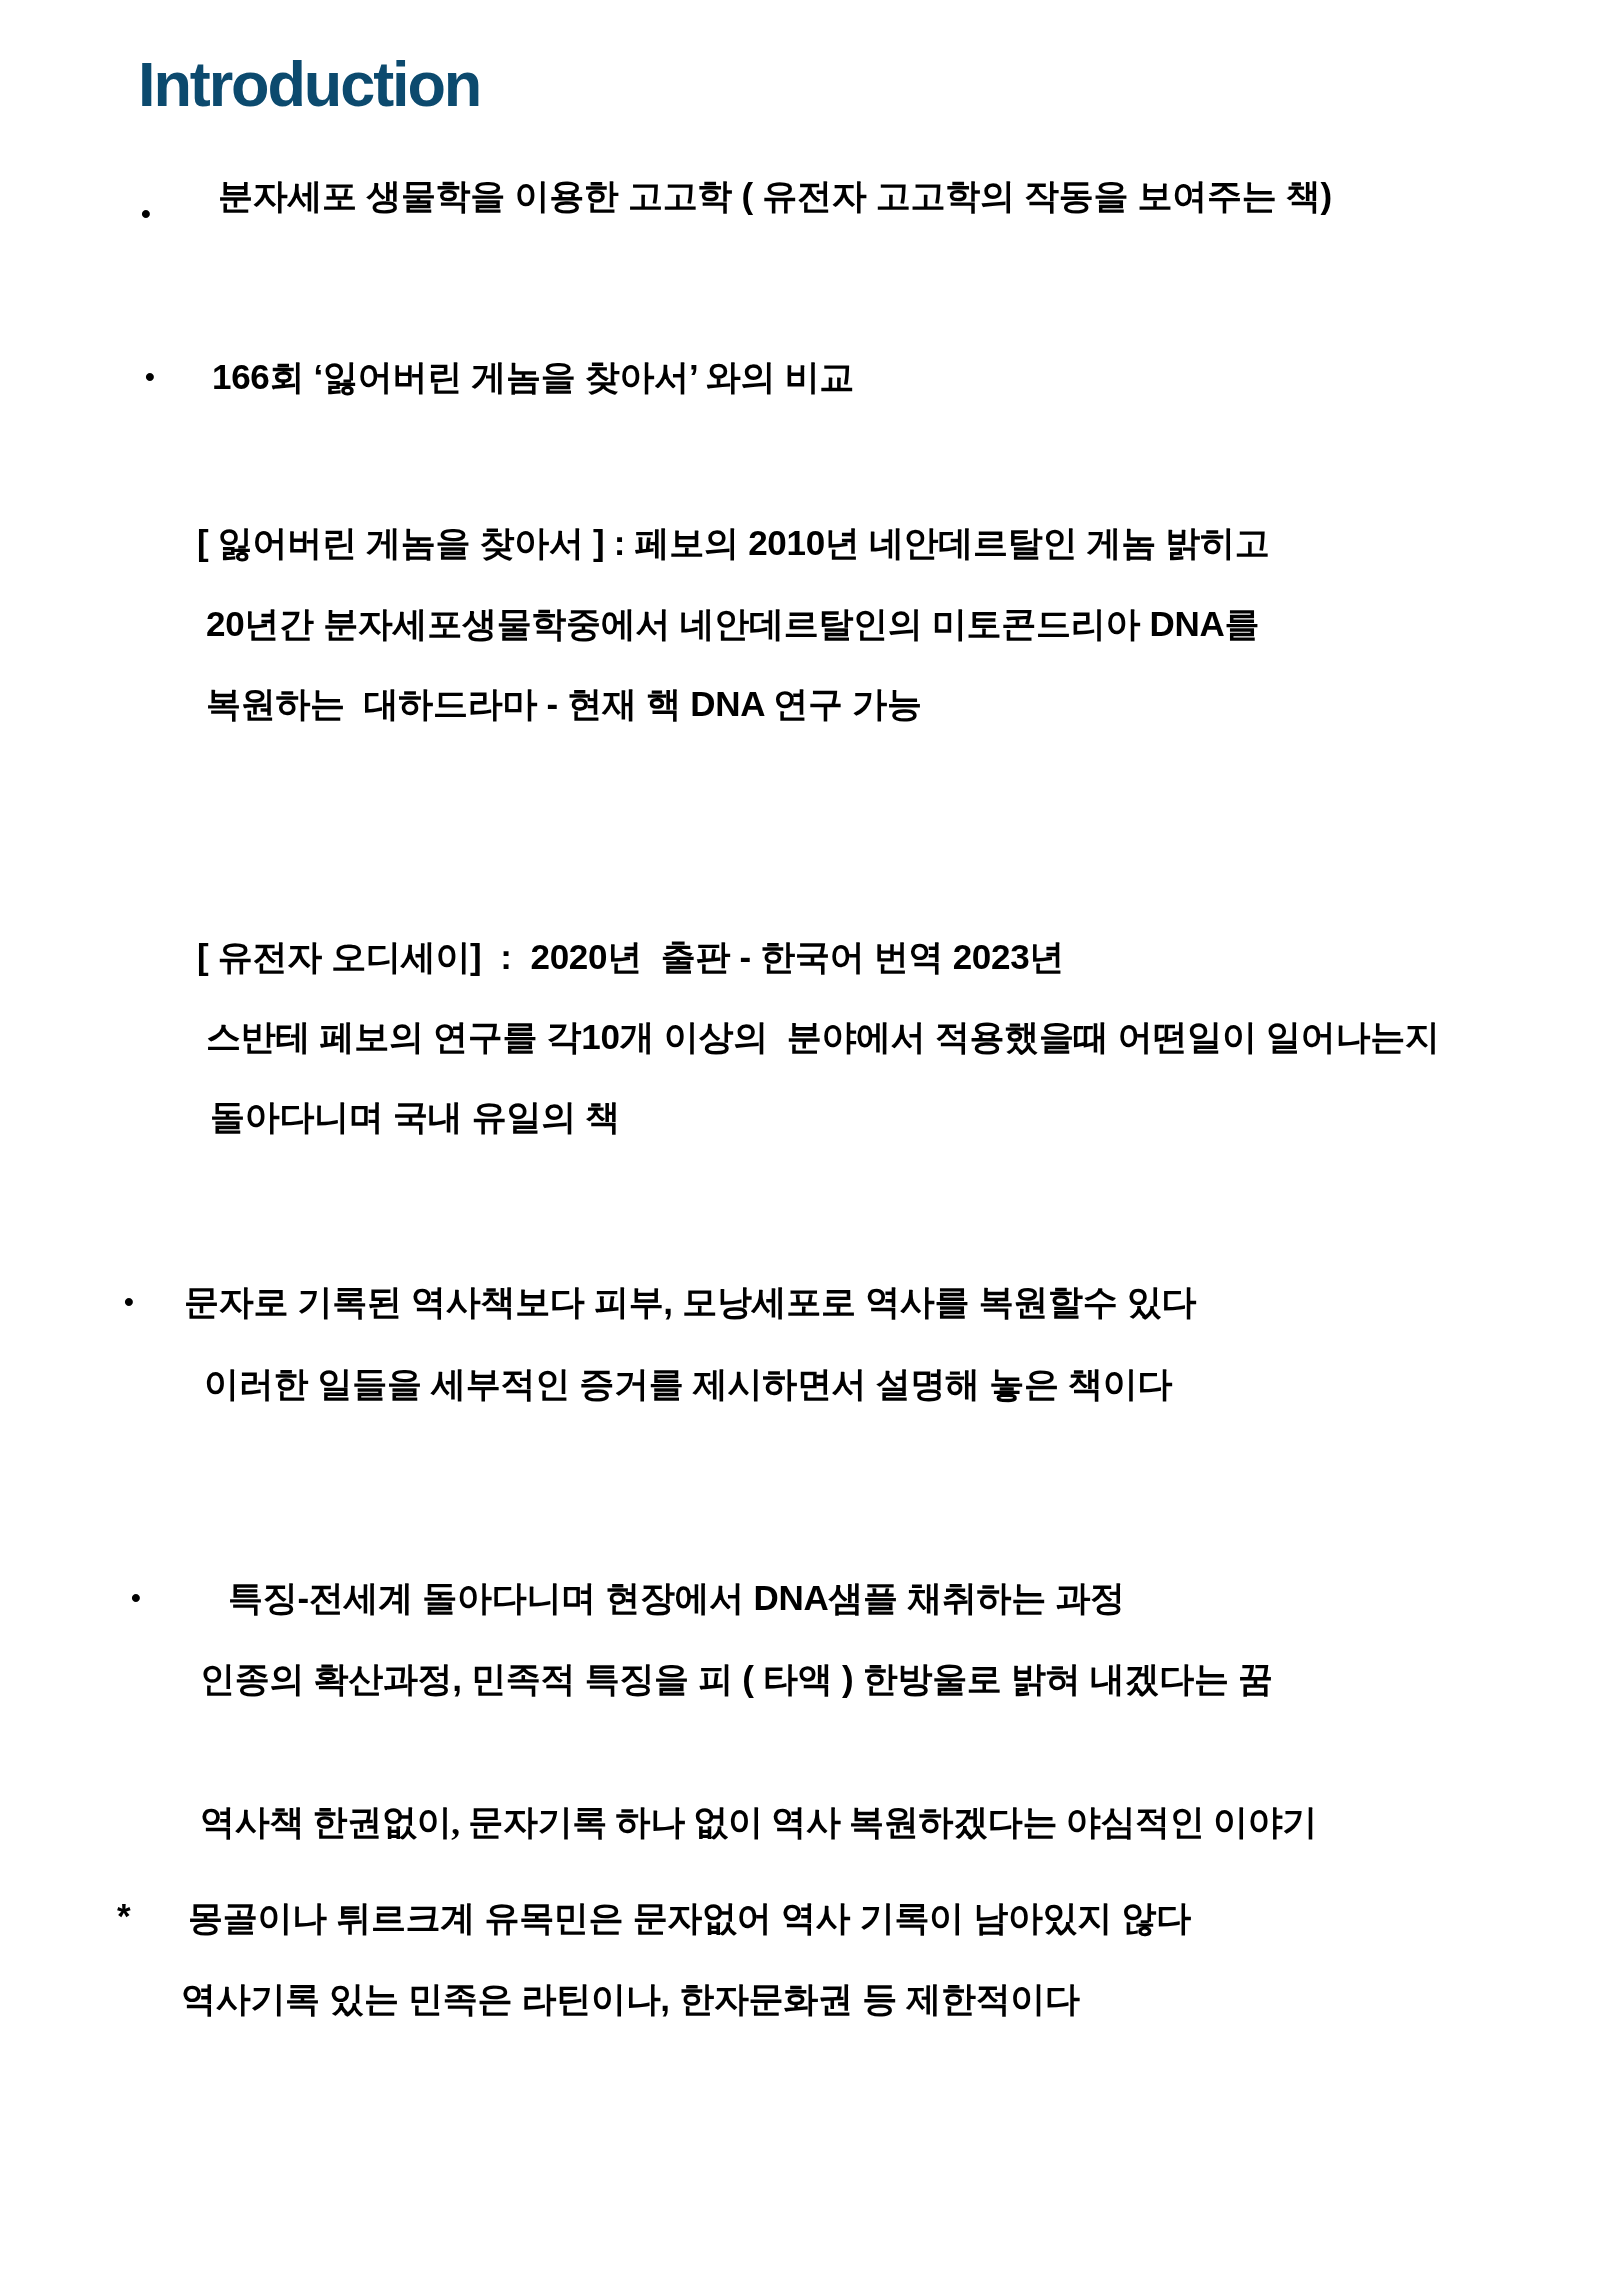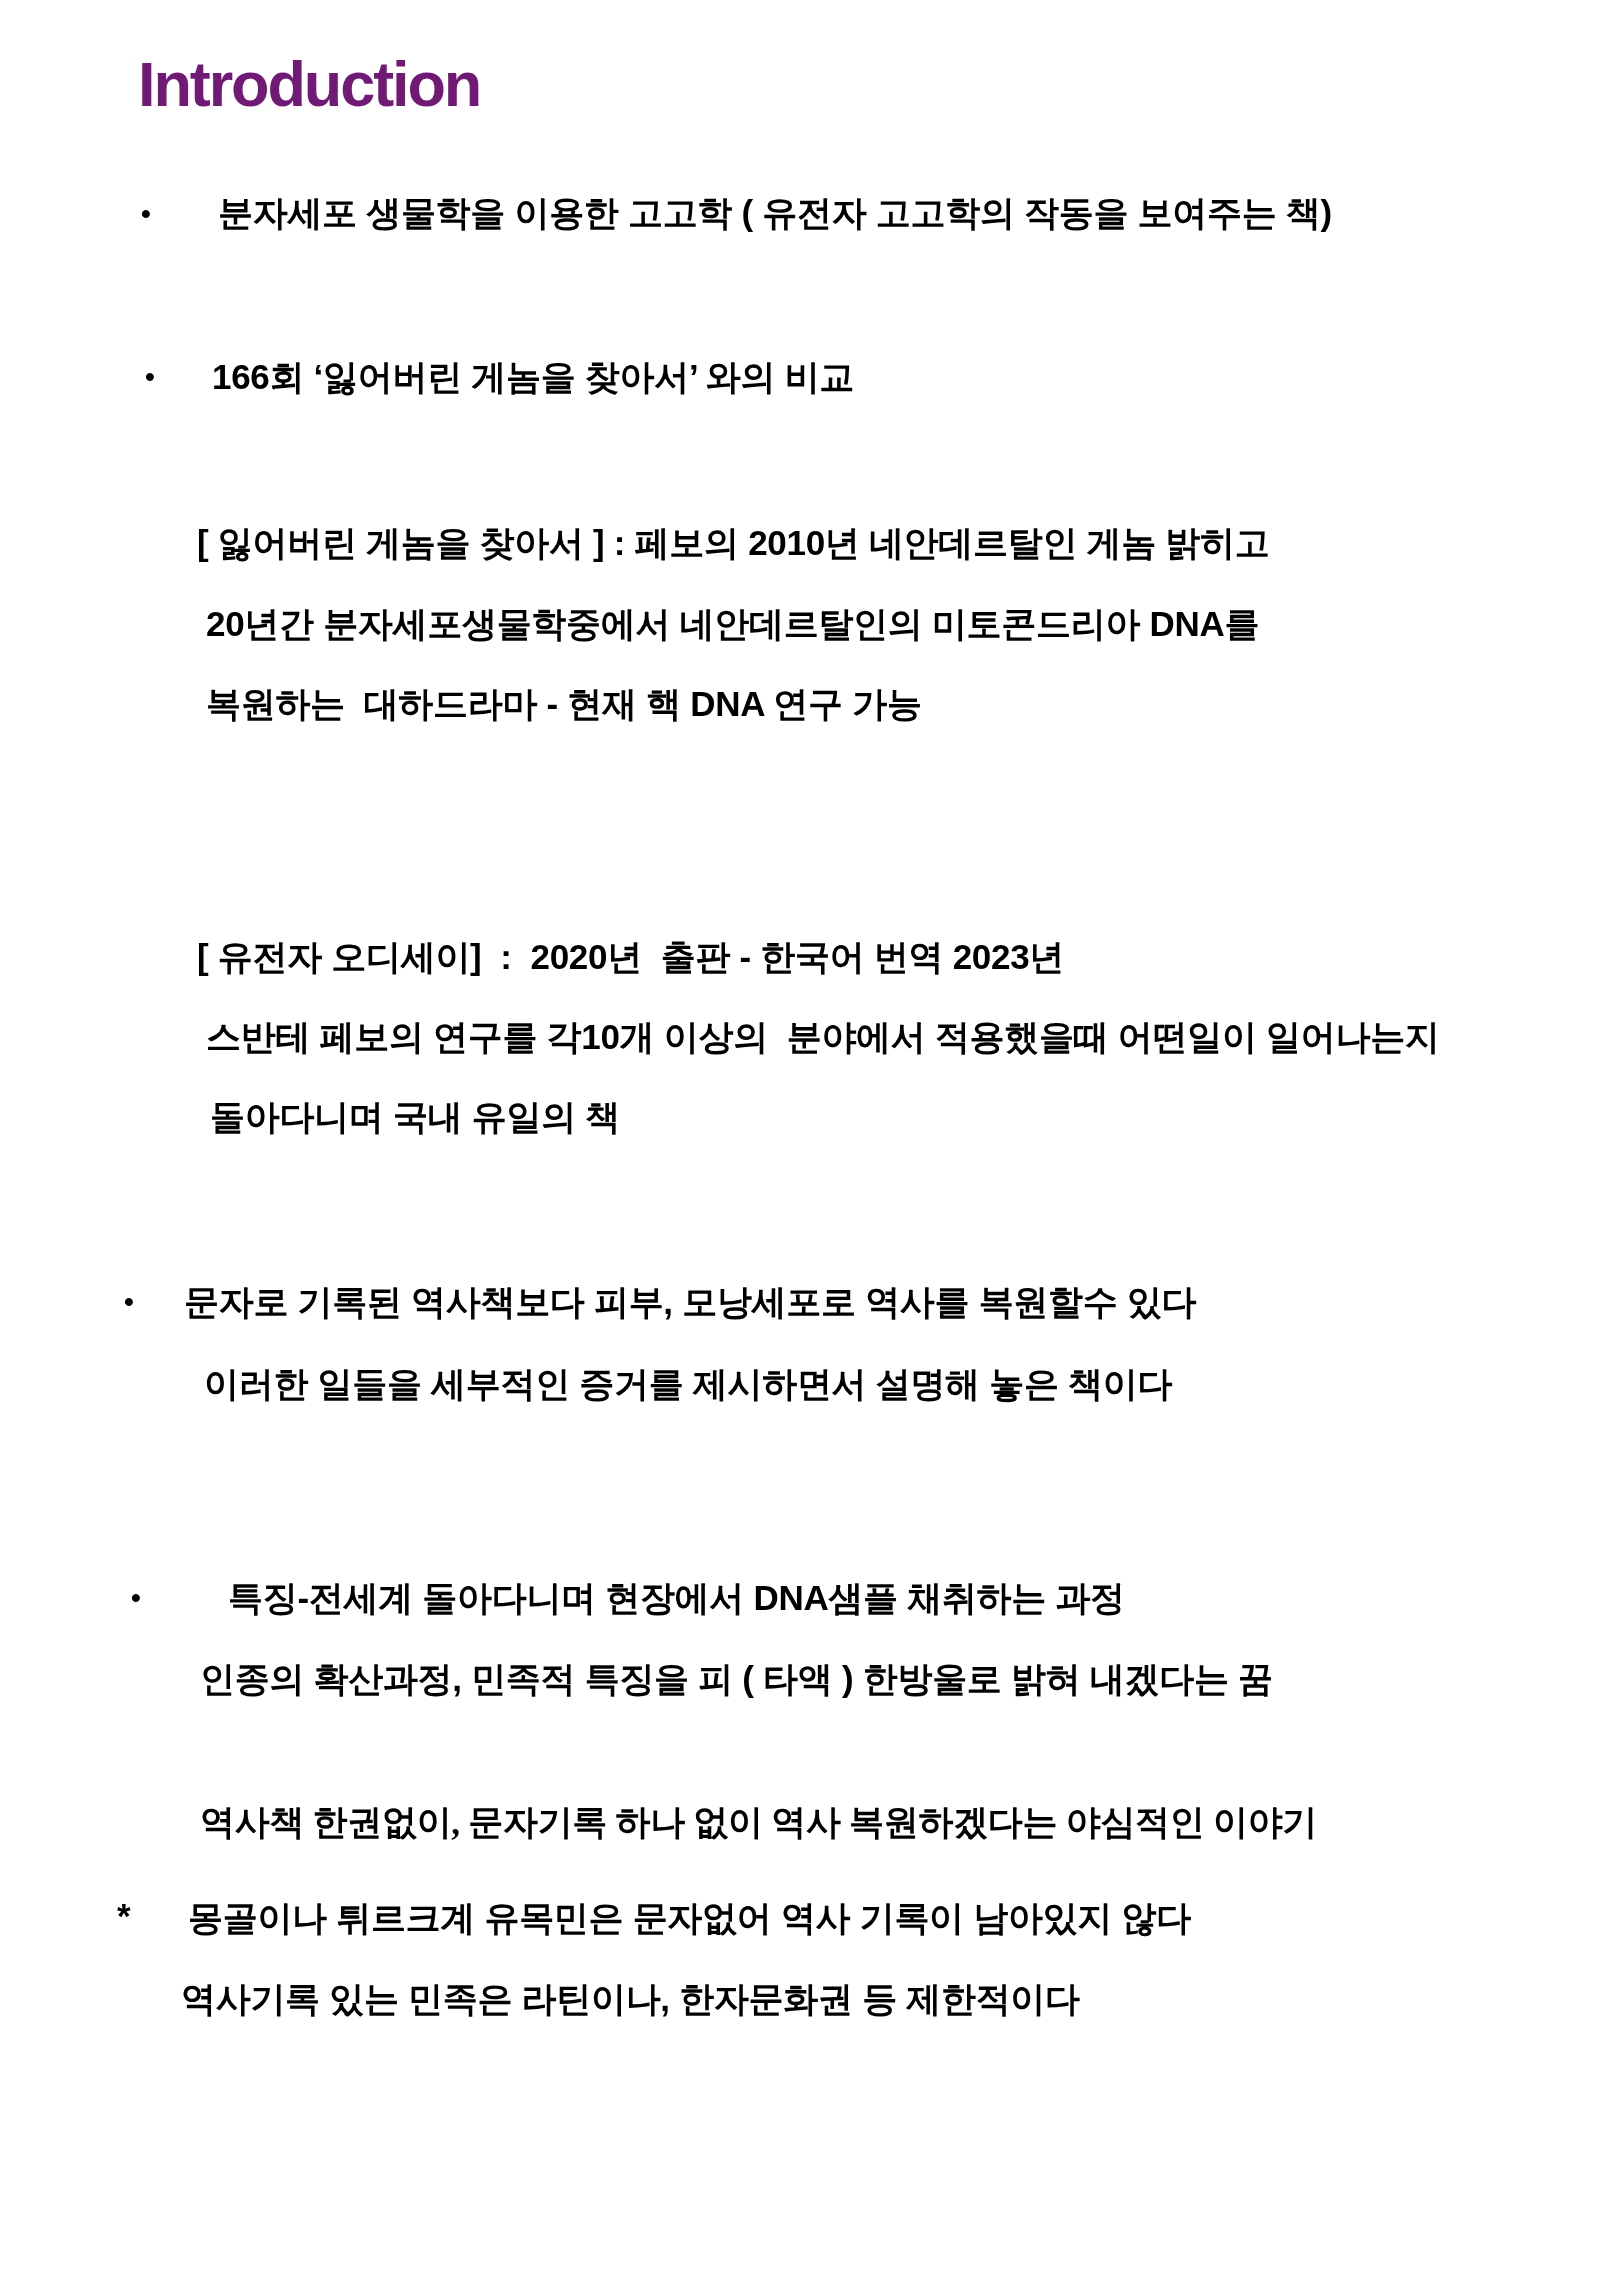--- a/index.html
+++ b/index.html
@@ -22,21 +22,21 @@
   }
   .title {
     position: absolute;
     left: 138px;
     top: 50px;
     font-size: 63px;
     font-weight: 700;
     letter-spacing: -2.1px;
     line-height: 1.1;
     white-space: pre;
-    color: #701a75;
+    color: #0c4a6e;
   }
   .line {
     position: absolute;
     font-size: 35px;
     font-weight: 700;
     line-height: 1.32;
     white-space: pre;
     letter-spacing: -0.3px;
     color: #000000;
   }
@@ -54,21 +54,21 @@
   }
 </style>
 </head>
 <body>
 
 <div class="page">
 
   <div class="title">Introduction</div>
 
   <div class="marker dot" style="left:141px; top:191px;">•</div>
-  <div class="line" style="left:218px; top:190px;">분자세포 생물학을 이용한 고고학 ( 유전자 고고학의 작동을 보여주는 책)</div>
+  <div class="line" style="left:218px; top:173px;">분자세포 생물학을 이용한 고고학 ( 유전자 고고학의 작동을 보여주는 책)</div>
 
   <div class="marker dot" style="left:145px; top:354px;">•</div>
   <div class="line" style="left:212px; top:354px;">166회 ‘잃어버린 게놈을 찾아서’ 와의 비교</div>
 
   <div class="line" style="left:197px; top:520px;">[ 잃어버린 게놈을 찾아서 ] : 페보의 2010년 네안데르탈인 게놈 밝히고</div>
   <div class="line" style="left:206px; top:601px;">20년간 분자세포생물학중에서 네안데르탈인의 미토콘드리아 DNA를</div>
   <div class="line" style="left:206px; top:681px;">복원하는  대하드라마 - 현재 핵 DNA 연구 가능</div>
 
   <div class="line" style="left:197px; top:934px;">[ 유전자 오디세이]  :  2020년  출판 - 한국어 번역 2023년</div>
   <div class="line" style="left:206px; top:1014px;">스반테 페보의 연구를 각10개 이상의  분야에서 적용했을때 어떤일이 일어나는지</div>

